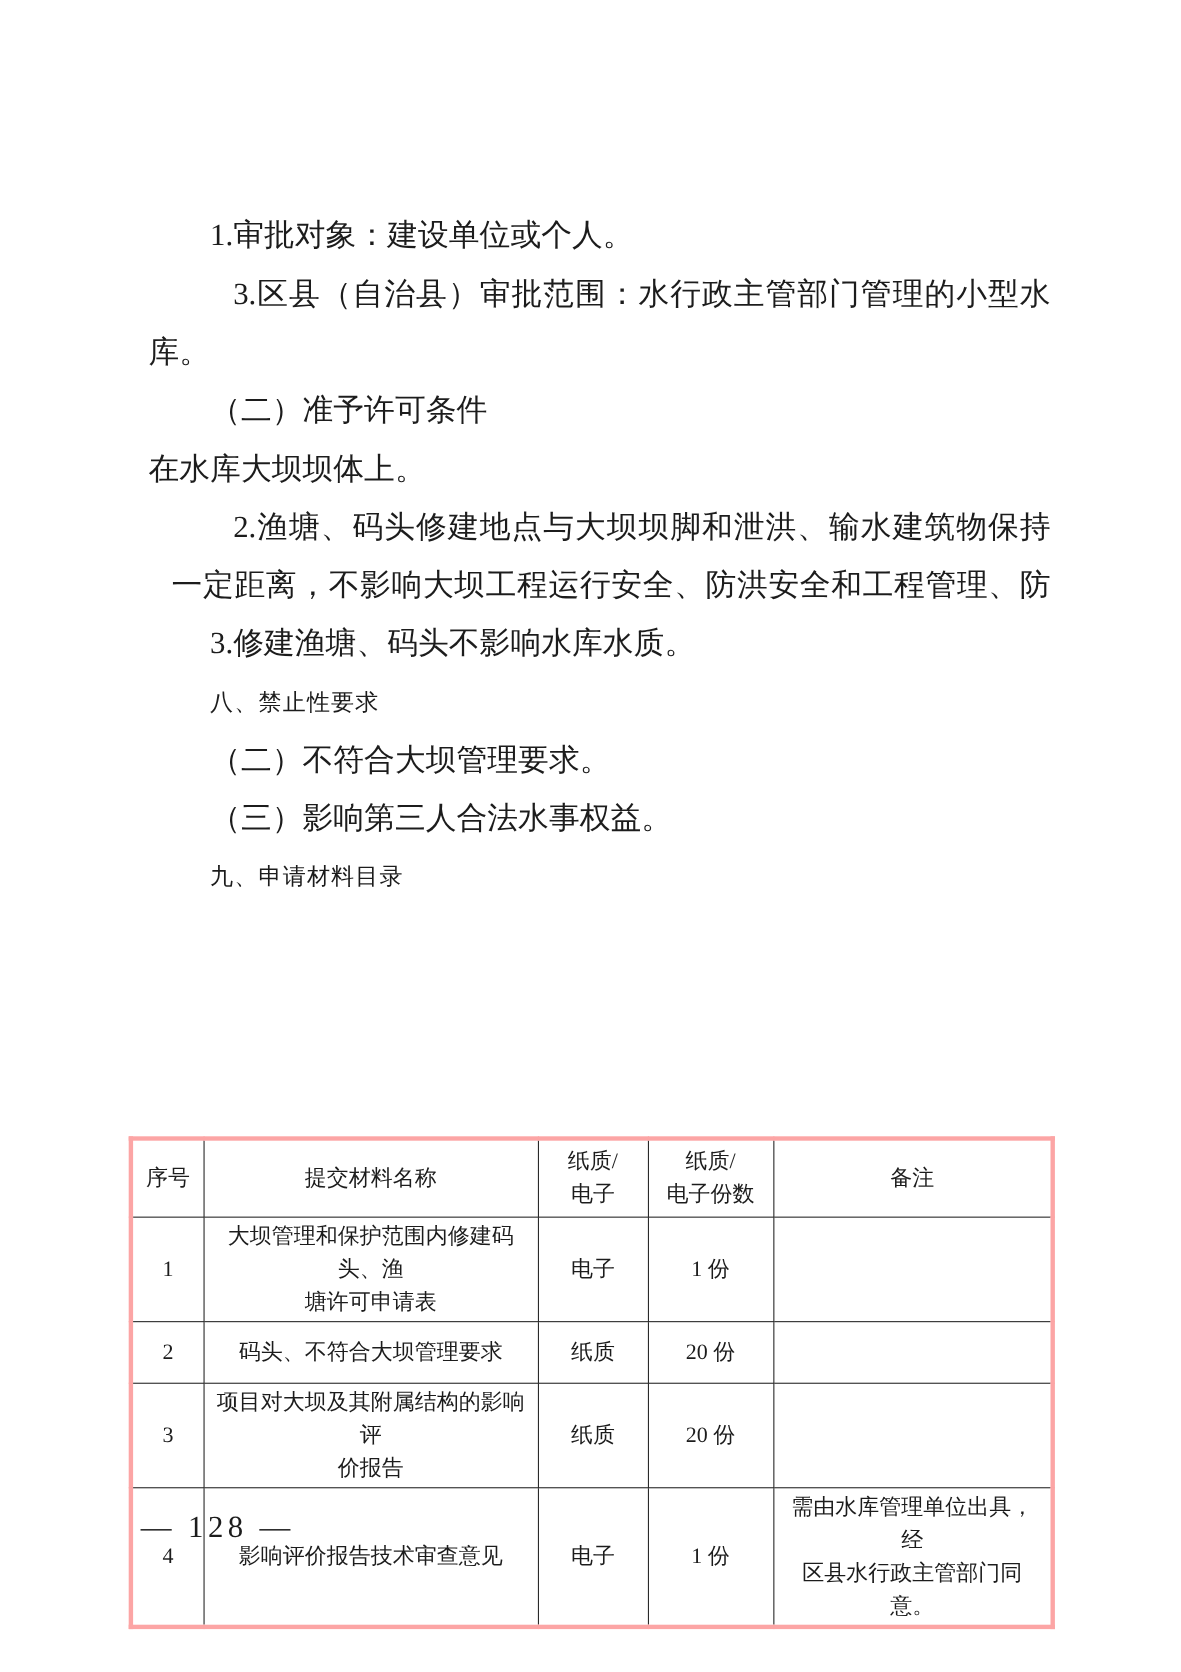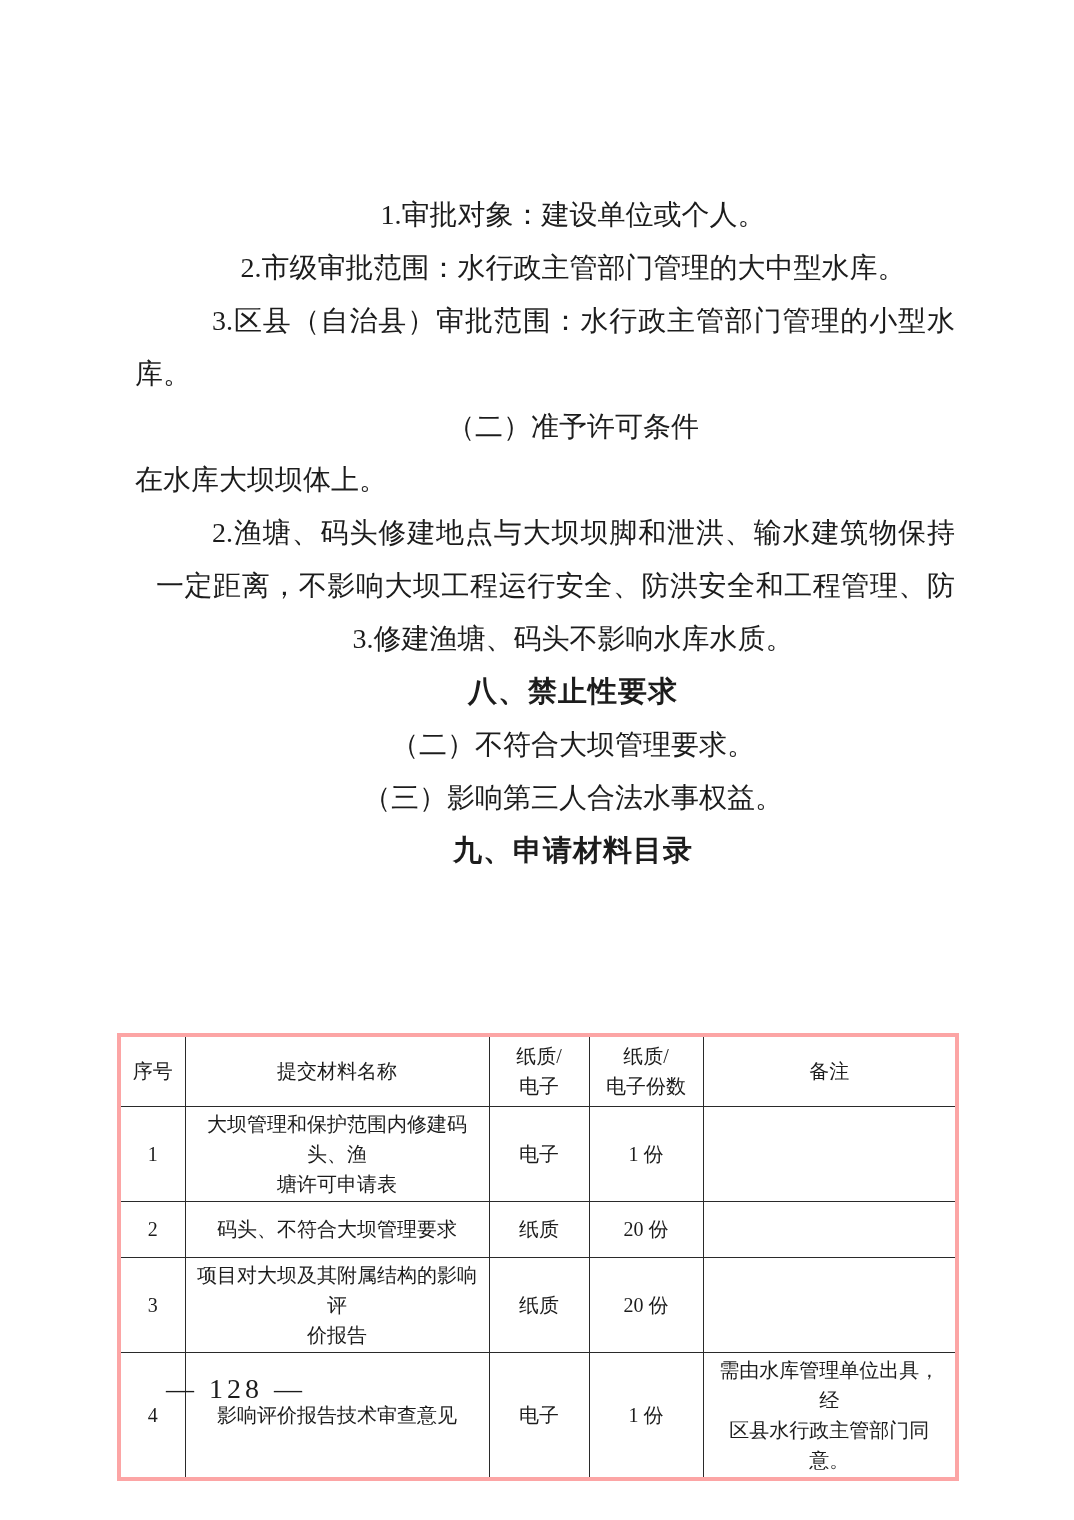--- a/index.html
+++ b/index.html
@@ -19,32 +19,32 @@
     top: 188px;
     width: 820px;
   }
   .ln {
     height: 53px;
     line-height: 53px;
     font-size: 28px;
     white-space: nowrap;
     color: #1c1c1c;
   }
-  .ln.indent { padding-left: 56px; text-align: center; }
+  .ln.indent { padding-left: 56px; }
   .ln.just {
     white-space: normal;
     text-align: justify;
     text-align-last: justify;
     text-justify: inter-character;
     margin-left: 21px;
   }
   .ln.heading {
     font-family: "Liberation Sans", "DejaVu Sans", sans-serif;
-    font-weight: 700;
-    font-size: 29px;
+    font-weight: 400;
+    font-size: 21px;
     letter-spacing: 1px;
   }
   table.materials {
     position: absolute;
     left: 117px;
     top: 1033px;
     width: 838px;
     border-collapse: collapse;
     table-layout: fixed;
     font-family: "Liberation Serif", "DejaVu Serif", serif;
@@ -64,31 +64,29 @@
   td.note-filled { text-align: left; padding-left: 12px; padding-right: 10px; }
   .page-number {
     position: absolute;
     left: 128px;
     top: 1368px;
     height: 42px;
     line-height: 42px;
     font-size: 28px;
     letter-spacing: 4px;
     color: #1c1c1c;
-    margin-left: 38px;
   }
 </style>
 </head>
 <body>
 
 <div class="page">
 
   <div class="content">
     <div class="ln indent">1.审批对象：建设单位或个人。</div>
-    <div class="ln indent">2.市级审批范围：水行政主管部门管理的大中型水库。</div>
     <div class="ln indent just">3.区县（自治县）审批范围：水行政主管部门管理的小型水</div>
     <div class="ln">库。</div>
     <div class="ln indent">（二）准予许可条件</div>
     <div class="ln">在水库大坝坝体上。</div>
     <div class="ln indent just">2.渔塘、码头修建地点与大坝坝脚和泄洪、输水建筑物保持</div>
     <div class="ln just">一定距离，不影响大坝工程运行安全、防洪安全和工程管理、防</div>
     <div class="ln indent">3.修建渔塘、码头不影响水库水质。</div>
     <div class="ln indent heading">八、禁止性要求</div>
     <div class="ln indent">（二）不符合大坝管理要求。</div>
     <div class="ln indent">（三）影响第三人合法水事权益。</div>

